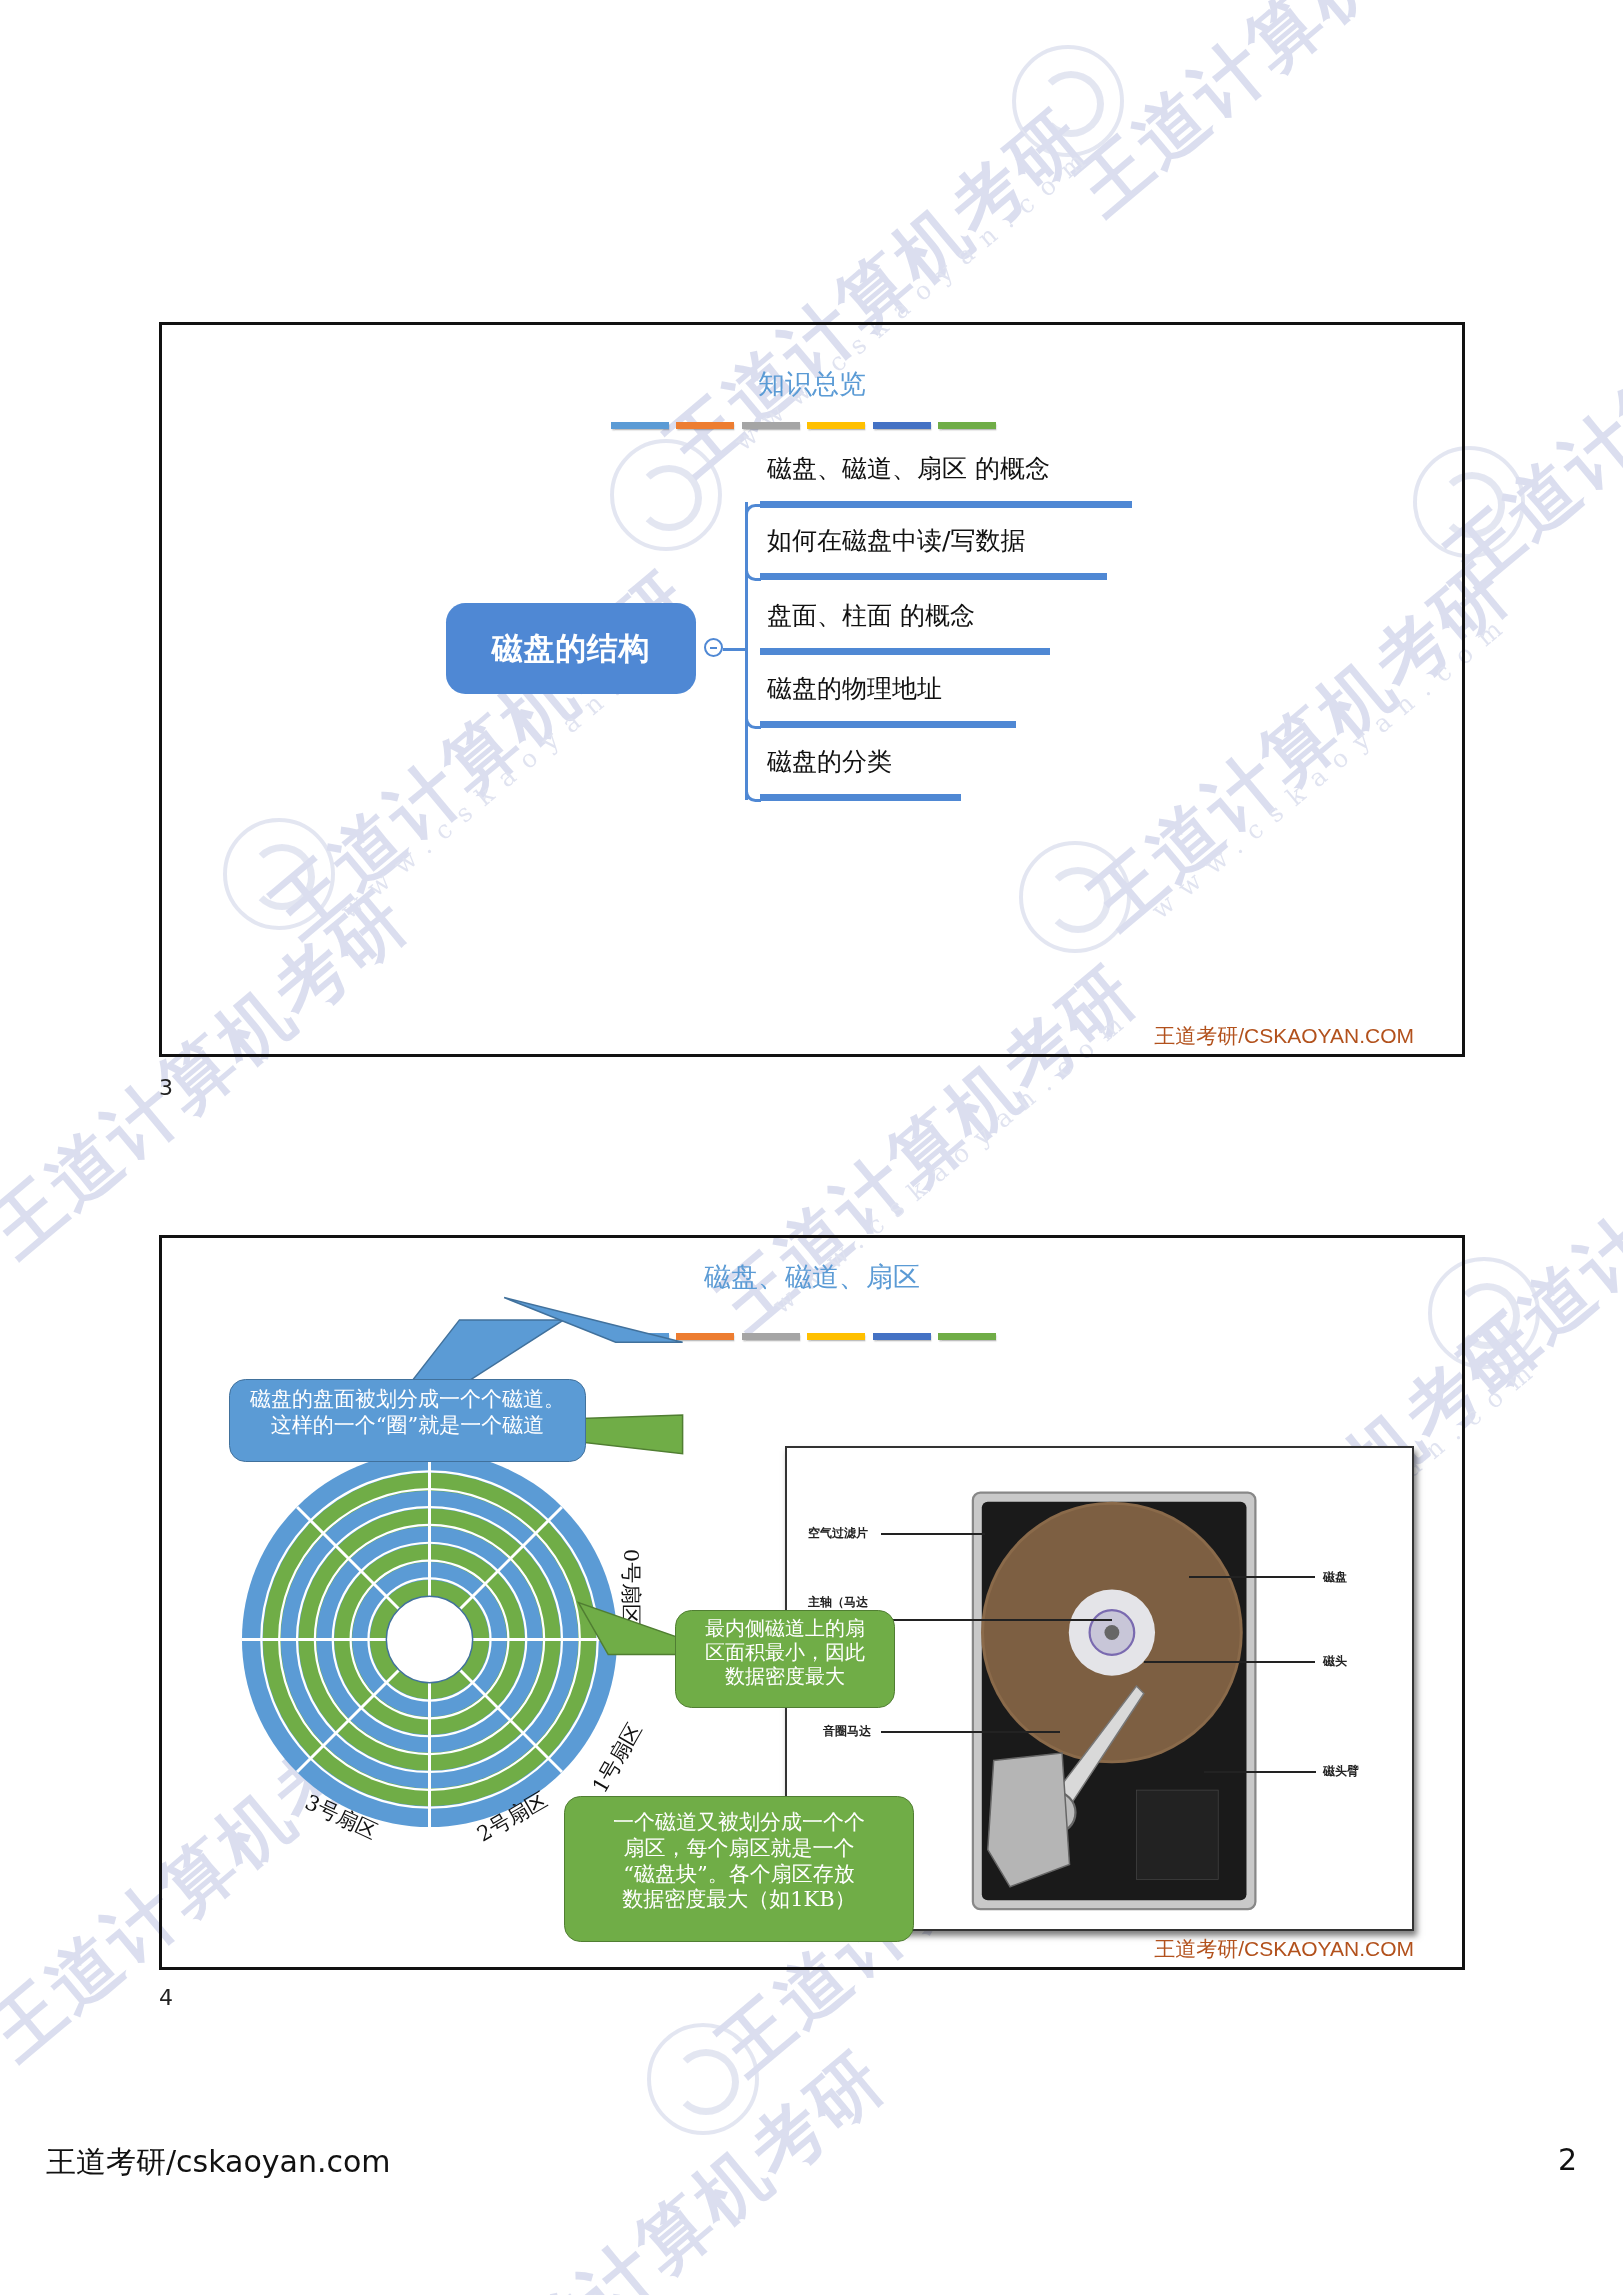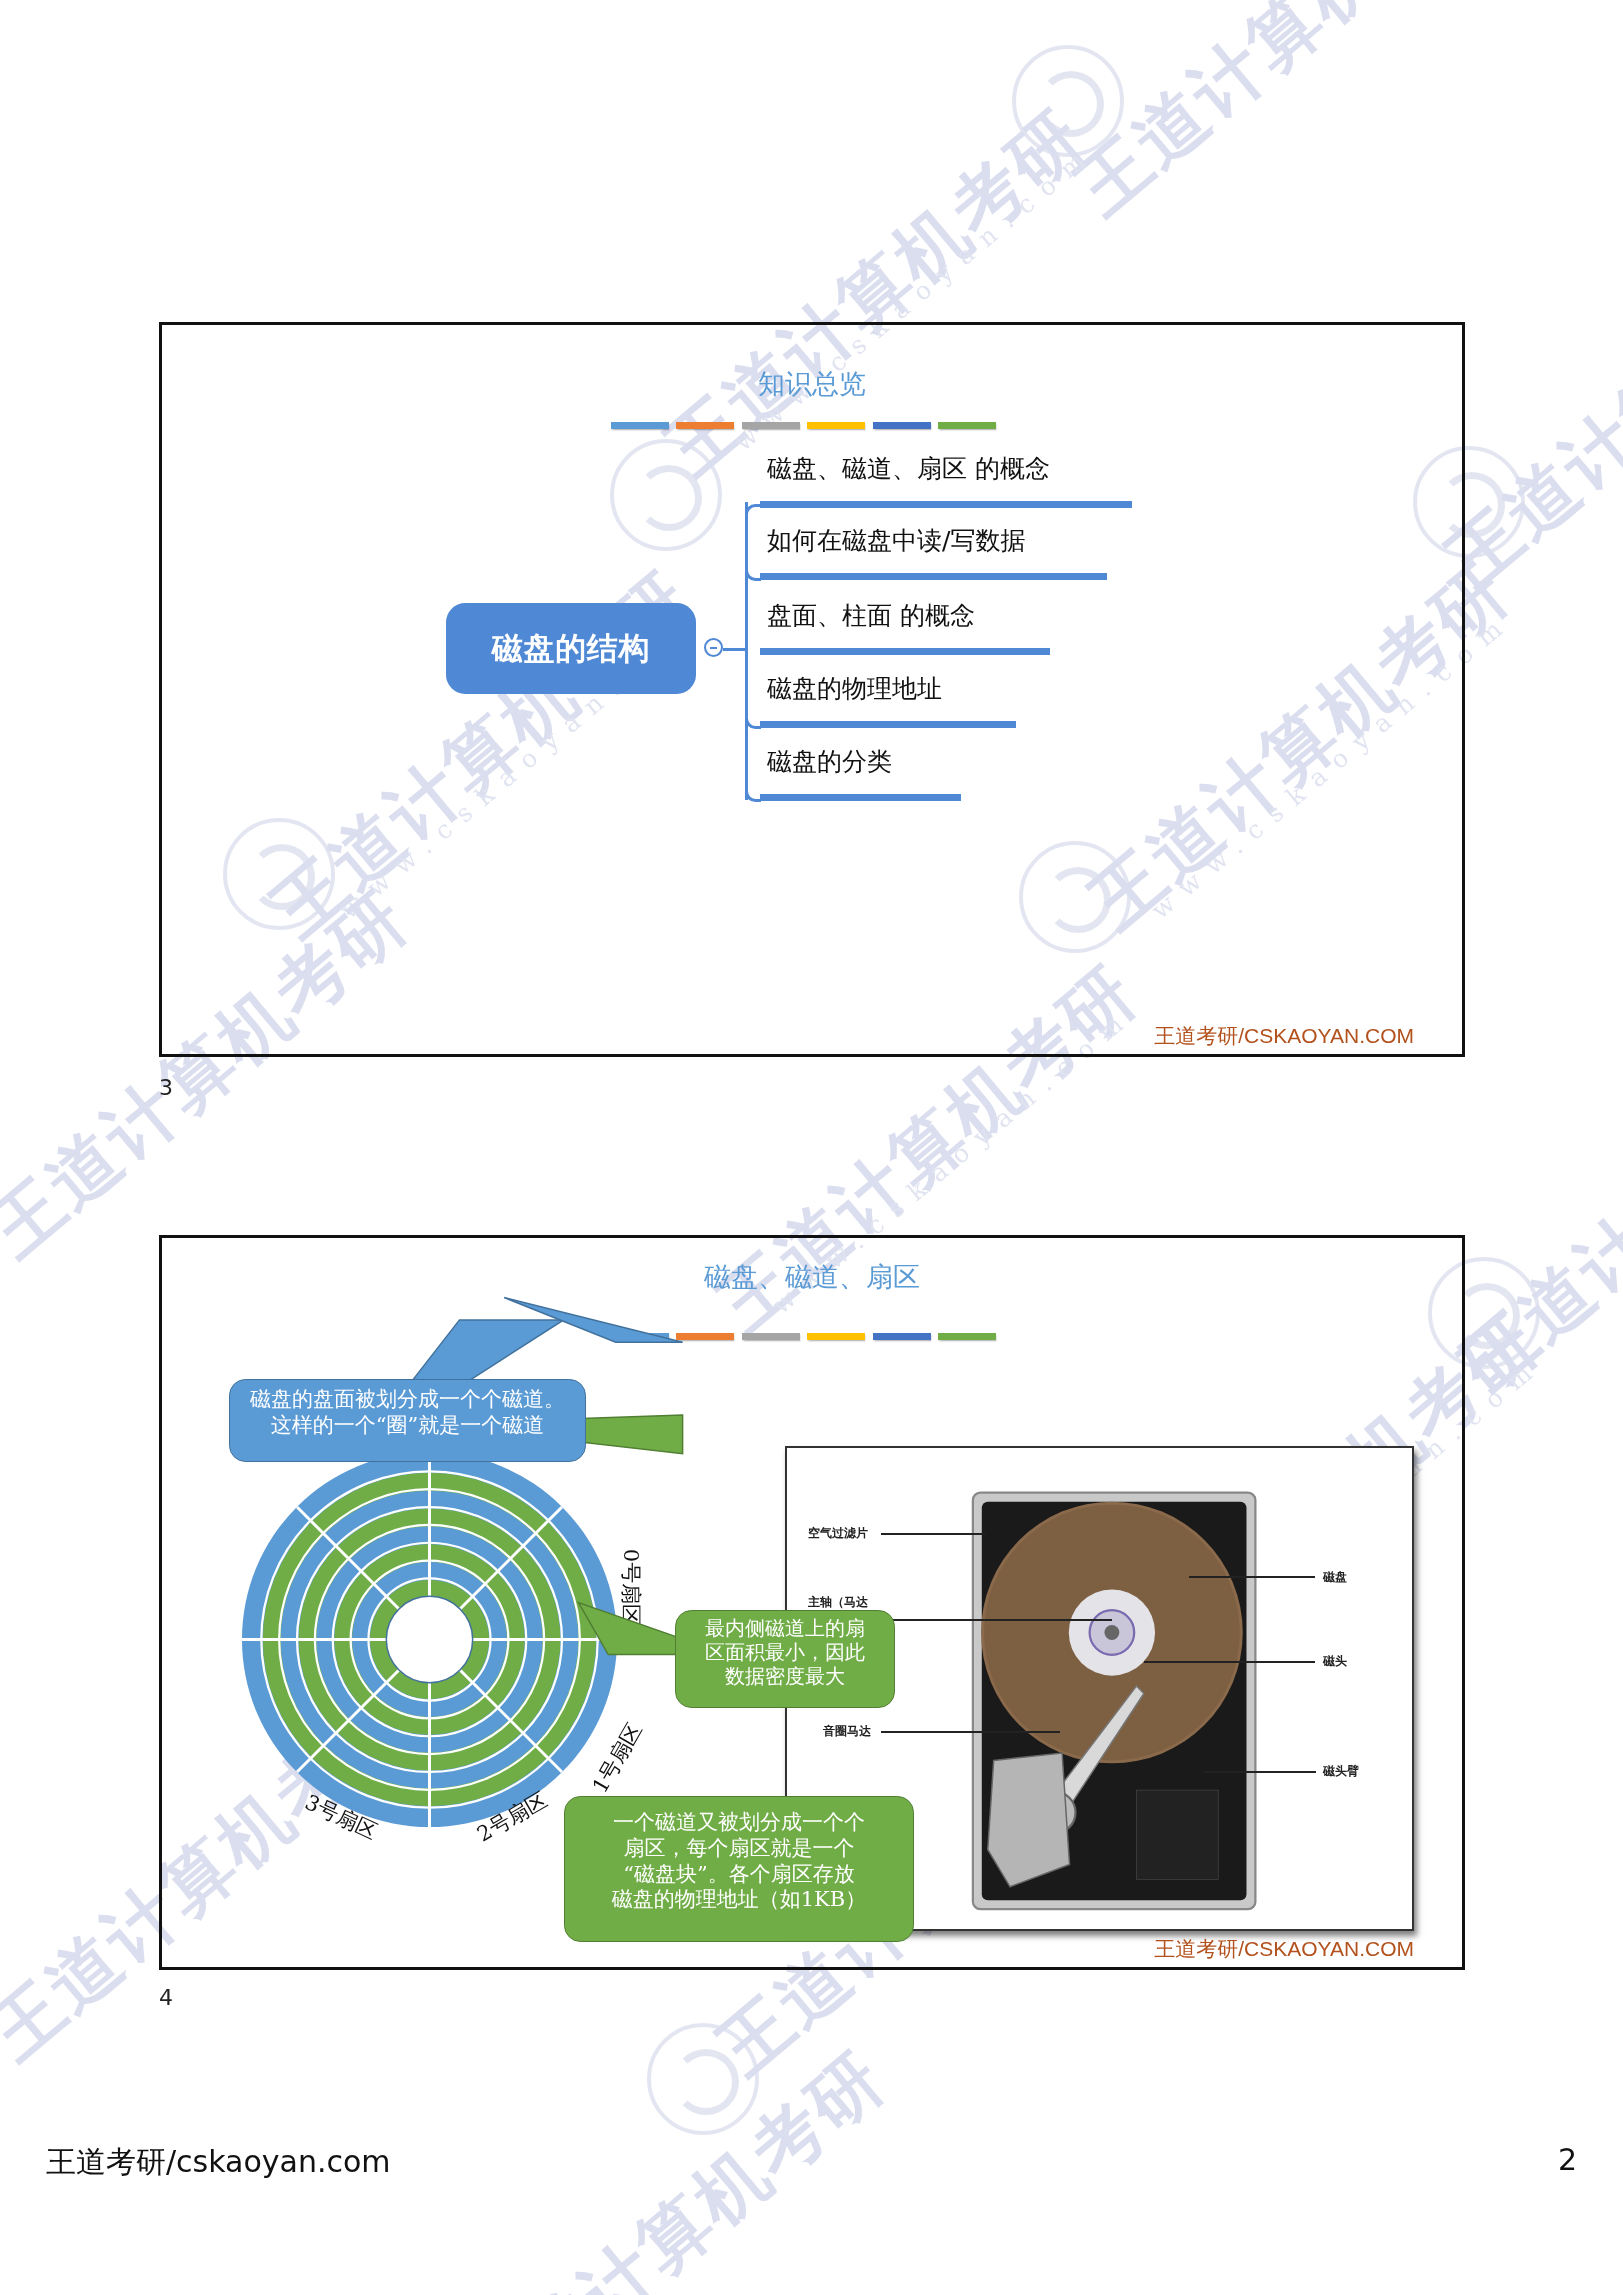--- a/index.html
+++ b/index.html
@@ -287,21 +287,21 @@
   <div class="callout green" style="left:513px;top:372px;width:220px;height:98px;font-size:20px;padding-top:4.5px;">
     <div>最内侧磁道上的扇</div>
     <div>区面积最小，因此</div>
     <div>数据密度最大</div>
   </div>
 
   <div class="callout green" style="left:402px;top:558px;width:350px;height:146px;font-size:21px;padding-top:13.4px;">
     <div>一个磁道又被划分成一个个</div>
     <div>扇区，每个扇区就是一个</div>
     <div>“磁盘块”。各个扇区存放</div>
-    <div>磁盘的物理地址（如1KB）</div>
+    <div>数据密度最大（如1KB）</div>
   </div>
 
   <div class="brand-footer">王道考研/CSKAOYAN.COM</div>
 </div>
 <div class="slide-num" style="top:1985px;">4</div>
 
 <div class="page-footer-left">王道考研/cskaoyan.com</div>
 <div class="page-footer-right">2</div>
 
 

